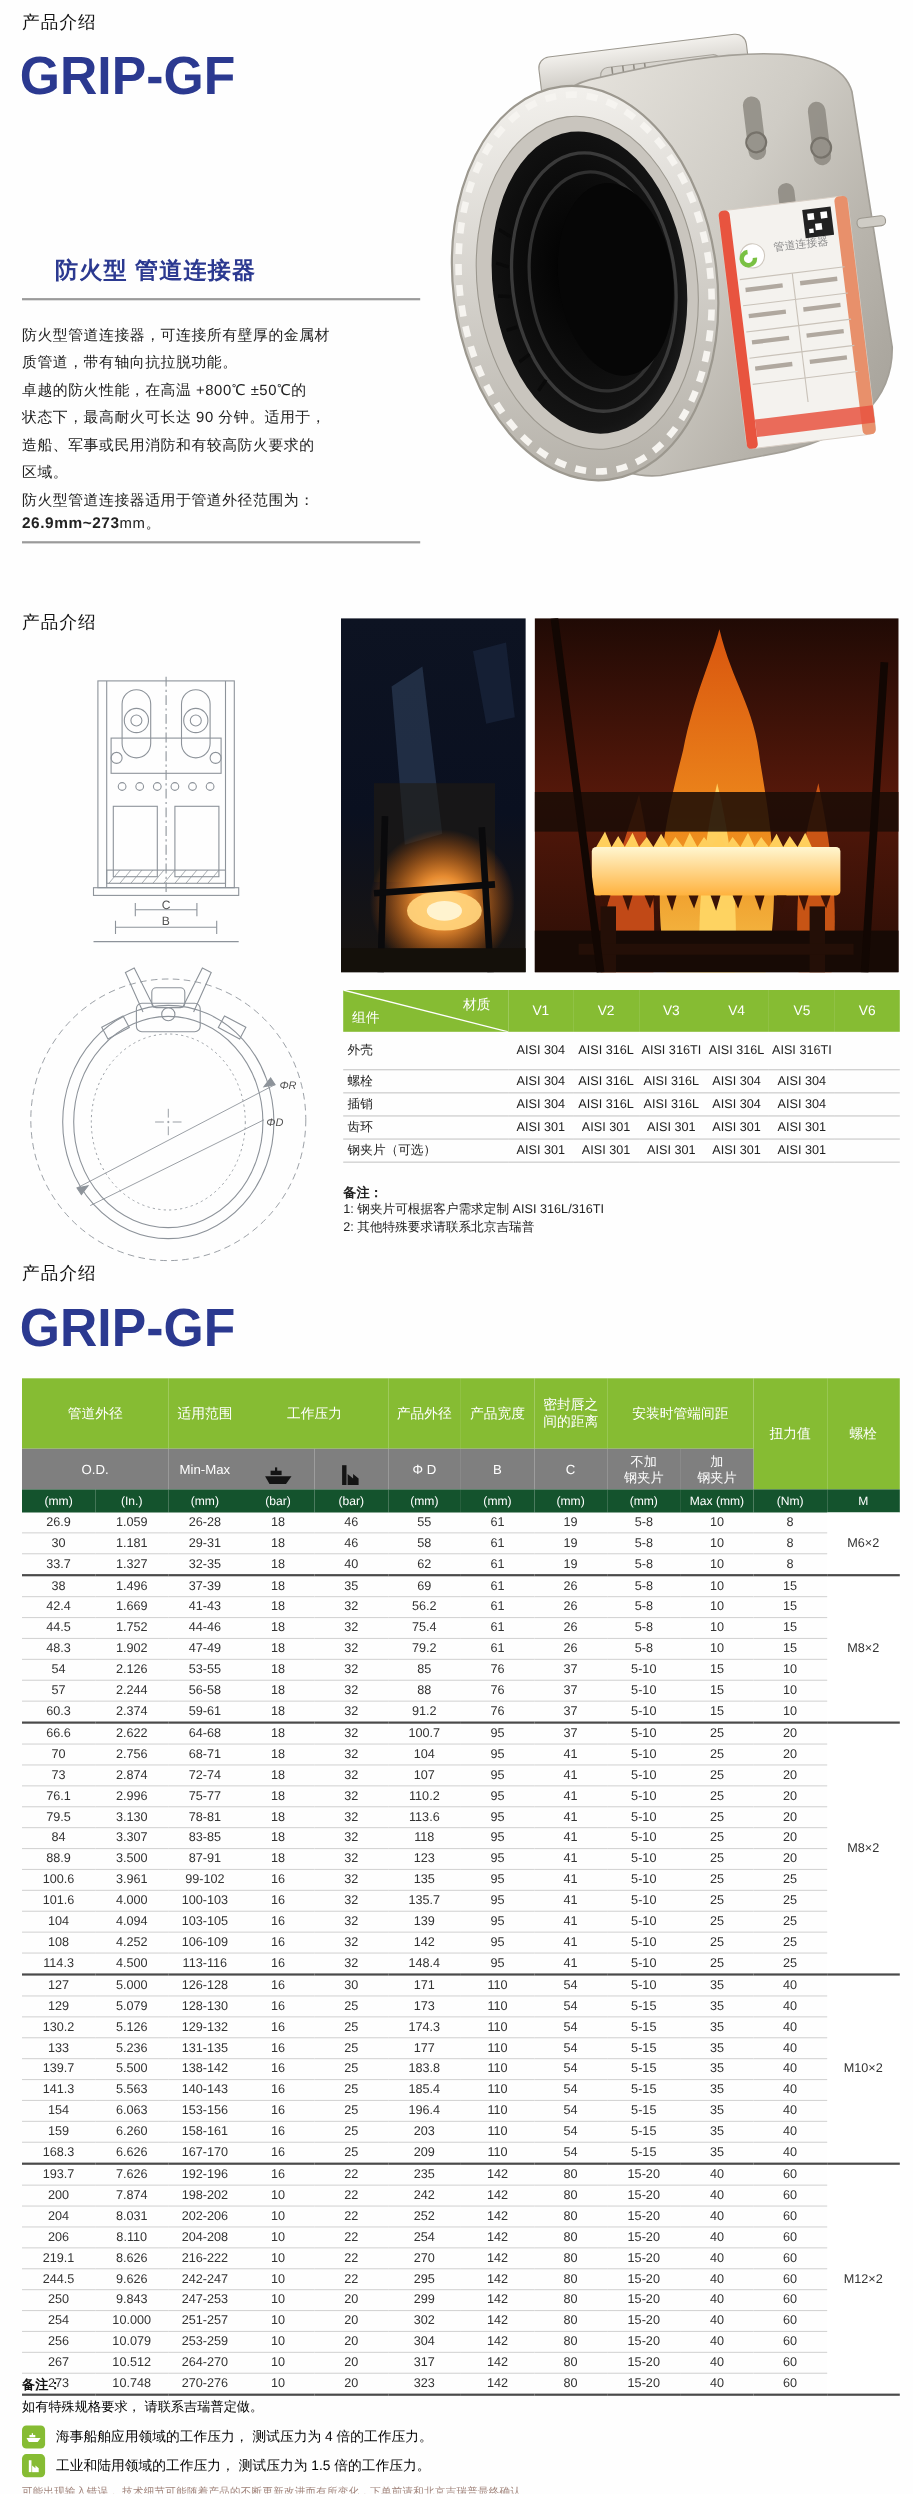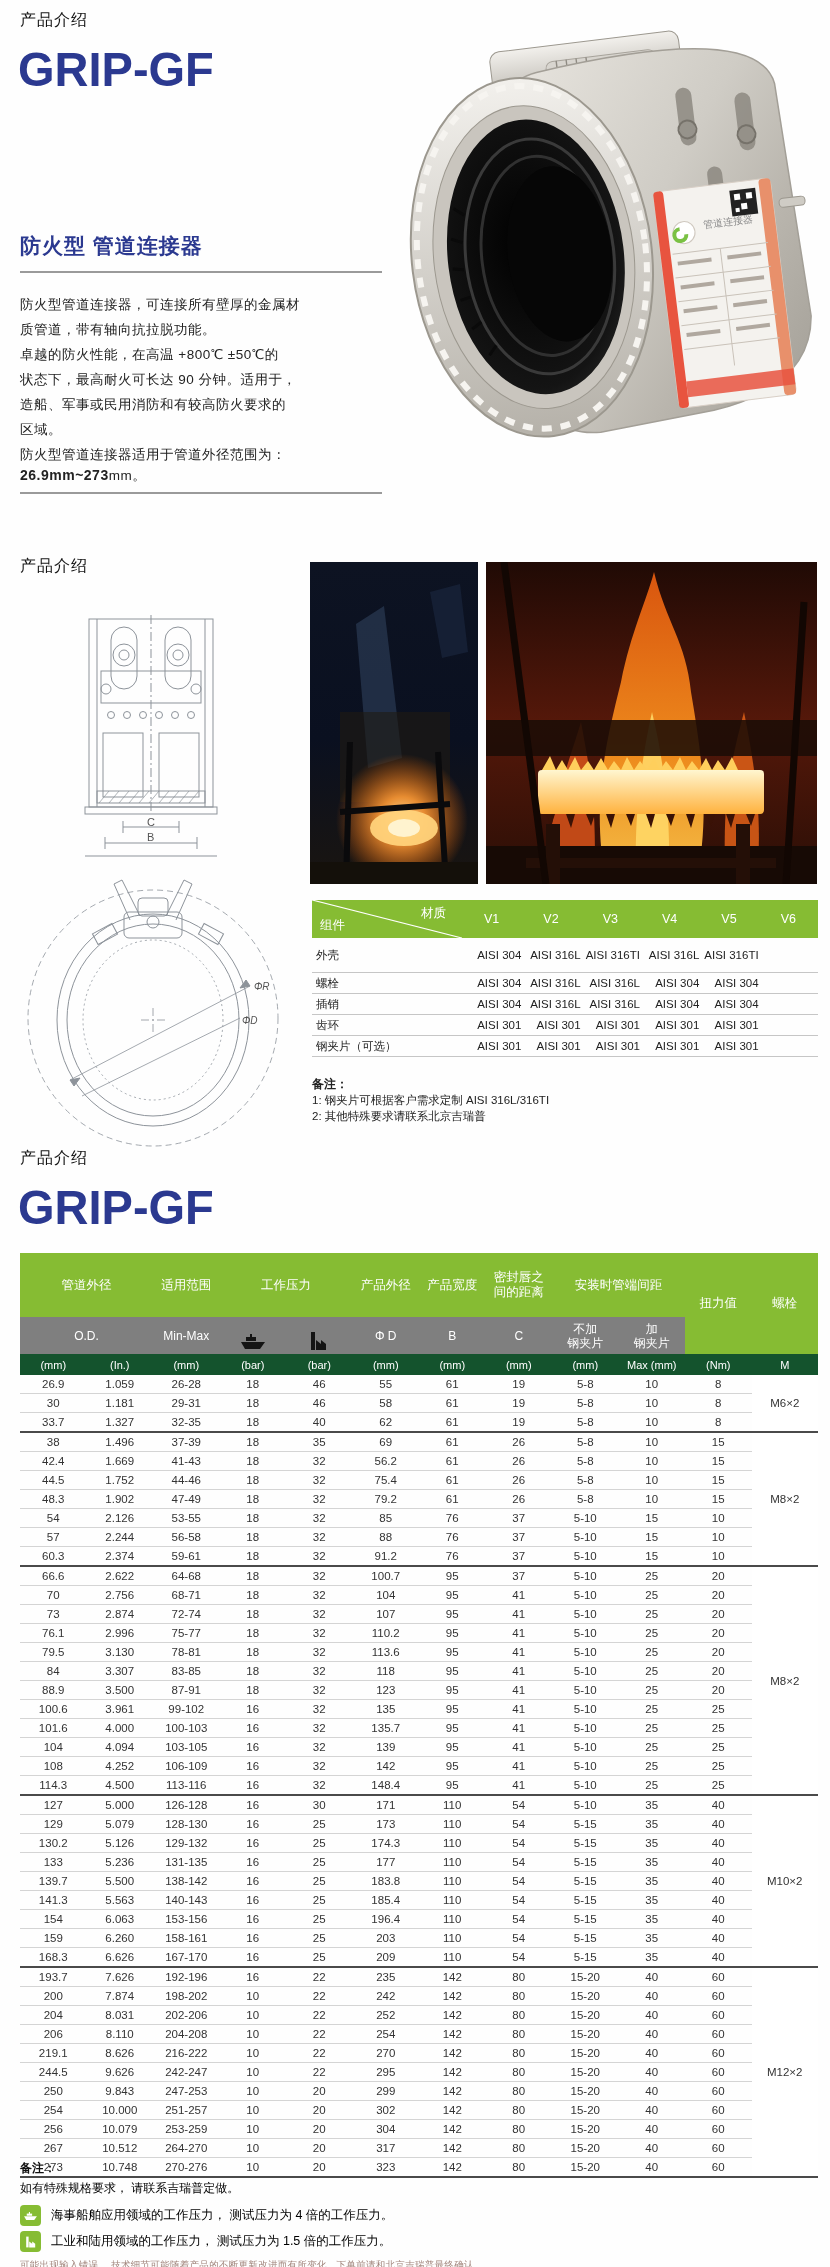--- a/index.html
+++ b/index.html
@@ -1,32 +1,32 @@
 <!DOCTYPE html>
 <html><head>
 <meta charset="utf-8">
 <style>
   html,body{margin:0;padding:0;background:#fff;}
   #page{position:relative;width:830px;height:2267px;background:#fefefe;overflow:hidden;
         font-family:"Liberation Sans",sans-serif;color:#222;}
   .abs{position:absolute;}
   .kicker{font-size:16px;font-weight:500;color:#141414;letter-spacing:1px;}
   .brand{font-size:47px;font-weight:bold;color:#2b3990;letter-spacing:0px;transform:scaleY(1.04);transform-origin:left top;}
-  .subtitle{font-size:21px;font-weight:bold;color:#2b3990;letter-spacing:1px;}
+  .subtitle{font-size:21px;font-weight:bold;color:#2b3990;letter-spacing:1px;margin-left:30px;}
   .rule{height:2px;background:#9a9a9a;}
   .desc{font-size:13.5px;line-height:25px;color:#222;white-space:pre-line;letter-spacing:.5px;}
   .rangeline{font-size:13.5px;line-height:25px;color:#222;letter-spacing:.5px;}
   .rangeline b{font-size:14px;}
 
   
   table.mat{border-collapse:collapse;table-layout:fixed;width:506px;}
   .mat th,.mat td{padding:0;font-weight:normal;}
   .mat thead th{background:#86bc33;color:#fff;font-size:12.5px;height:38px;}
   .mat thead th.corner{position:relative;}
-  .mat tbody td{font-size:11.5px;color:#222;text-align:right;border-bottom:1px solid #c6c6c6;height:20px;line-height:12px;}
+  .mat tbody td{font-size:11.5px;color:#222;text-align:center;border-bottom:1px solid #c6c6c6;height:20px;line-height:12px;}
   .mat tbody td.lbl{text-align:left;padding-left:4px;}
   .mat tbody tr.tall td{height:34px;}
   .corner .ct{position:absolute;top:5px;right:16px;font-size:12.5px;}
   .corner .cb{position:absolute;bottom:4px;left:8px;font-size:12.5px;}
   .corner svg{position:absolute;left:0;top:0;}
 
   .notes2{font-size:11.5px;line-height:16px;color:#222;}
   .notes2 .t{font-weight:bold;font-size:12px;}
 
   

